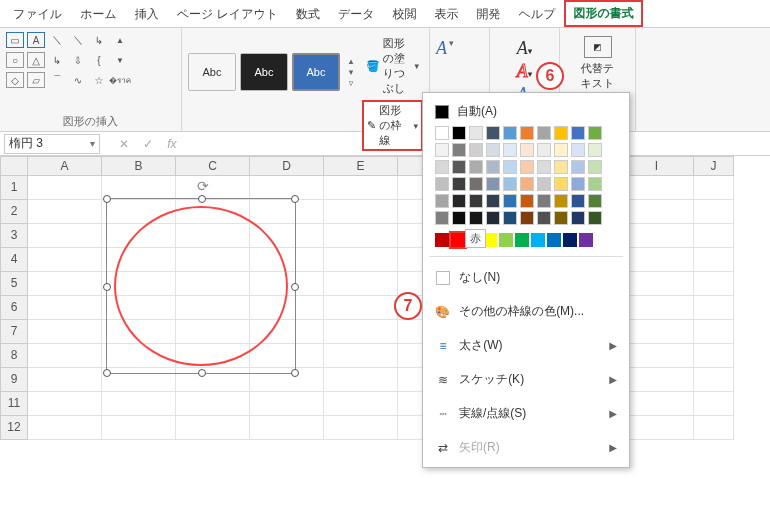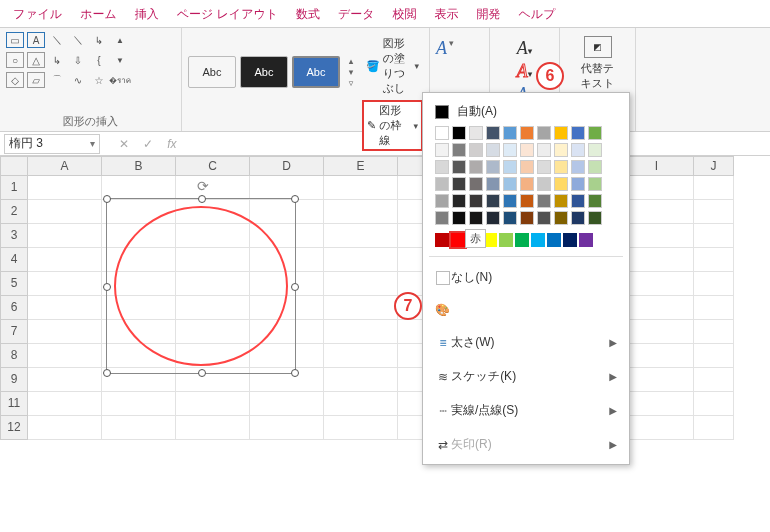--- a/index.html
+++ b/index.html
@@ -1,27 +1,27 @@
 <!DOCTYPE html>
 <html><head>
 <meta charset="utf-8">
 <style>
 *{box-sizing:border-box;margin:0;padding:0;font-family:"Yu Gothic UI","Meiryo",sans-serif;}
 body{background:#fff;width:770px;height:532px;overflow:hidden;font-size:12px;color:#333;}
 .tabs{display:flex;height:28px;align-items:flex-end;padding:0 4px;border-bottom:1px solid #d0d0d0;}
-.tab{padding:4px 9px;font-size:12px;color:#be185d;cursor:pointer;}
+.tab{padding:4px 9px;font-size:12px;color:#404040;cursor:pointer;}
 .tab.active{font-weight:bold;color:#107c41;border:2px solid #e53935;background:#fff;padding:3px 7px;}
 .ribbon{height:104px;border-bottom:1px solid #d0d0d0;display:flex;background:#f6f6f6;}
 .group{border-right:1px solid #d8d8d8;padding:4px 6px 0;display:flex;flex-direction:column;position:relative;}
 .group-label{text-align:center;font-size:11px;color:#666;position:absolute;bottom:2px;left:0;right:0;}
 .shapes-grid{display:grid;grid-template-columns:repeat(7,19px);grid-template-rows:repeat(4,18px);gap:2px;}
 .shape-cell{border:1px solid #999;width:18px;height:16px;display:flex;align-items:center;justify-content:center;font-size:10px;color:#555;}
 .shape-cell.noborder{border:none}
 .styles-row{display:flex;gap:4px;align-items:center;height:36px;margin-top:22px;}
-.style-box{width:48px;height:32px;border:1px solid #bbb;display:flex;align-items:center;justify-content:center;border-radius:2px;font-size:11px;}
+.style-box{width:48px;height:38px;border:1px solid #bbb;display:flex;align-items:center;justify-content:center;border-radius:2px;font-size:11px;}
 .style-box.dark{background:#222;color:#fff;}
 .style-box.blue{background:#3a6fb7;color:#fff;border:2px solid #888;}
 .style-arrow{width:14px;display:flex;flex-direction:column;gap:1px;align-items:center;color:#666;font-size:9px;}
 .fill-outline{display:flex;flex-direction:column;gap:2px;margin-left:4px;margin-top:2px;}
 .fo-row{display:flex;align-items:center;gap:3px;font-size:11px;padding:1px 3px;border:1px solid transparent}
 .fo-row .drop{margin-left:2px;color:#555;font-size:9px;}
 .fo-row.highlighted{border:2px solid #e53935;background:#fff;}
 .small-icon{width:14px;height:14px;display:inline-flex;align-items:center;justify-content:center;}
 .wordart-col{display:flex;flex-direction:column;gap:2px;align-items:center;margin-top:6px;padding:0 3px;}
 .big-btn{display:flex;flex-direction:column;align-items:center;justify-content:center;padding:4px 6px;font-size:11px;gap:3px;}
@@ -47,21 +47,21 @@
 .dd-item{display:flex;align-items:center;gap:8px;padding:4px 12px;font-size:12px;}
 .dd-swatch{width:14px;height:14px;border:1px solid #888;}
 .dd-section{padding:4px 12px 2px;font-size:12px;font-weight:bold;color:#333;}
 .sw-grid{display:grid;grid-template-columns:repeat(10,15px);gap:2px;padding:2px 12px 6px;}
 .sw-grid.tall{grid-template-rows:repeat(5,15px);}
 .sw{width:14px;height:14px;border:1px solid #ccc;}
 .std-row{display:flex;gap:2px;padding:2px 12px 6px;position:relative;}
 .std-sw{width:14px;height:14px;}
 .std-sw.sel{outline:2px solid #e53935;outline-offset:0;}
 .dd-sep{height:1px;background:#ddd;margin:3px 6px;}
-.dd-menu{display:flex;align-items:center;padding:5px 12px;font-size:12px;margin-top:7px;}
+.dd-menu{display:flex;align-items:center;gap:8px;padding:5px 12px;font-size:12px;margin-top:7px;}
 .dd-menu .ic{width:16px;height:14px;display:flex;align-items:center;justify-content:center;color:#444;}
 .dd-menu .arrow{margin-left:auto;color:#666;font-size:10px;}
 .dim{color:#aaa;}
 .tooltip{position:absolute;left:42px;top:-2px;background:#fff;border:1px solid #bbb;padding:1px 4px;font-size:11px;color:#444;}
 .callout{position:absolute;width:28px;height:28px;border:2px solid #e53935;border-radius:50%;background:#fff;color:#e53935;font-size:16px;font-weight:bold;display:flex;align-items:center;justify-content:center;z-index:20;}
 .c6{left:536px;top:62px;}
 .c7{left:394px;top:292px;}
 .Aicon{font-family:"Times New Roman",serif;font-size:18px;font-style:italic;}
 </style>
 </head>
@@ -71,20 +71,21 @@
   <div class="tab">ファイル</div>
   <div class="tab">ホーム</div>
   <div class="tab">挿入</div>
   <div class="tab">ページ レイアウト</div>
   <div class="tab">数式</div>
   <div class="tab">データ</div>
   <div class="tab">校閲</div>
   <div class="tab">表示</div>
   <div class="tab">開発</div>
   <div class="tab">ヘルプ</div>
+  <div class="tab active">図形の書式</div>
 </div>
 
 <div class="ribbon">
   <div class="group" style="width:182px">
     <div class="shapes-grid">
       <div class="shape-cell" style="border-color:#2e75b5">▭</div>
         <div class="shape-cell" style="border-color:#2e75b5">A</div>
         <div class="shape-cell noborder">＼</div>
         <div class="shape-cell noborder">＼</div>
         <div class="shape-cell noborder">↳</div>
@@ -415,20 +416,21 @@
     </div>
   <div class="dd-sep"></div>
   <div class="dd-menu">
     <span class="ic">
         <span style="width:14px;height:14px;border:1px solid #bbb;display:block"></span>
       </span>
     <span>なし(N)</span>
   </div>
   <div class="dd-menu">
     <span class="ic">🎨</span>
+    <span>その他の枠線の色(M)...</span>
   </div>
   <div class="dd-menu">
     <span class="ic" style="color:#2e75b5">≡</span>
     <span>太さ(W)</span>
     <span class="arrow">▶</span>
   </div>
   <div class="dd-menu">
     <span class="ic">≋</span>
     <span>スケッチ(K)</span>
     <span class="arrow">▶</span>

